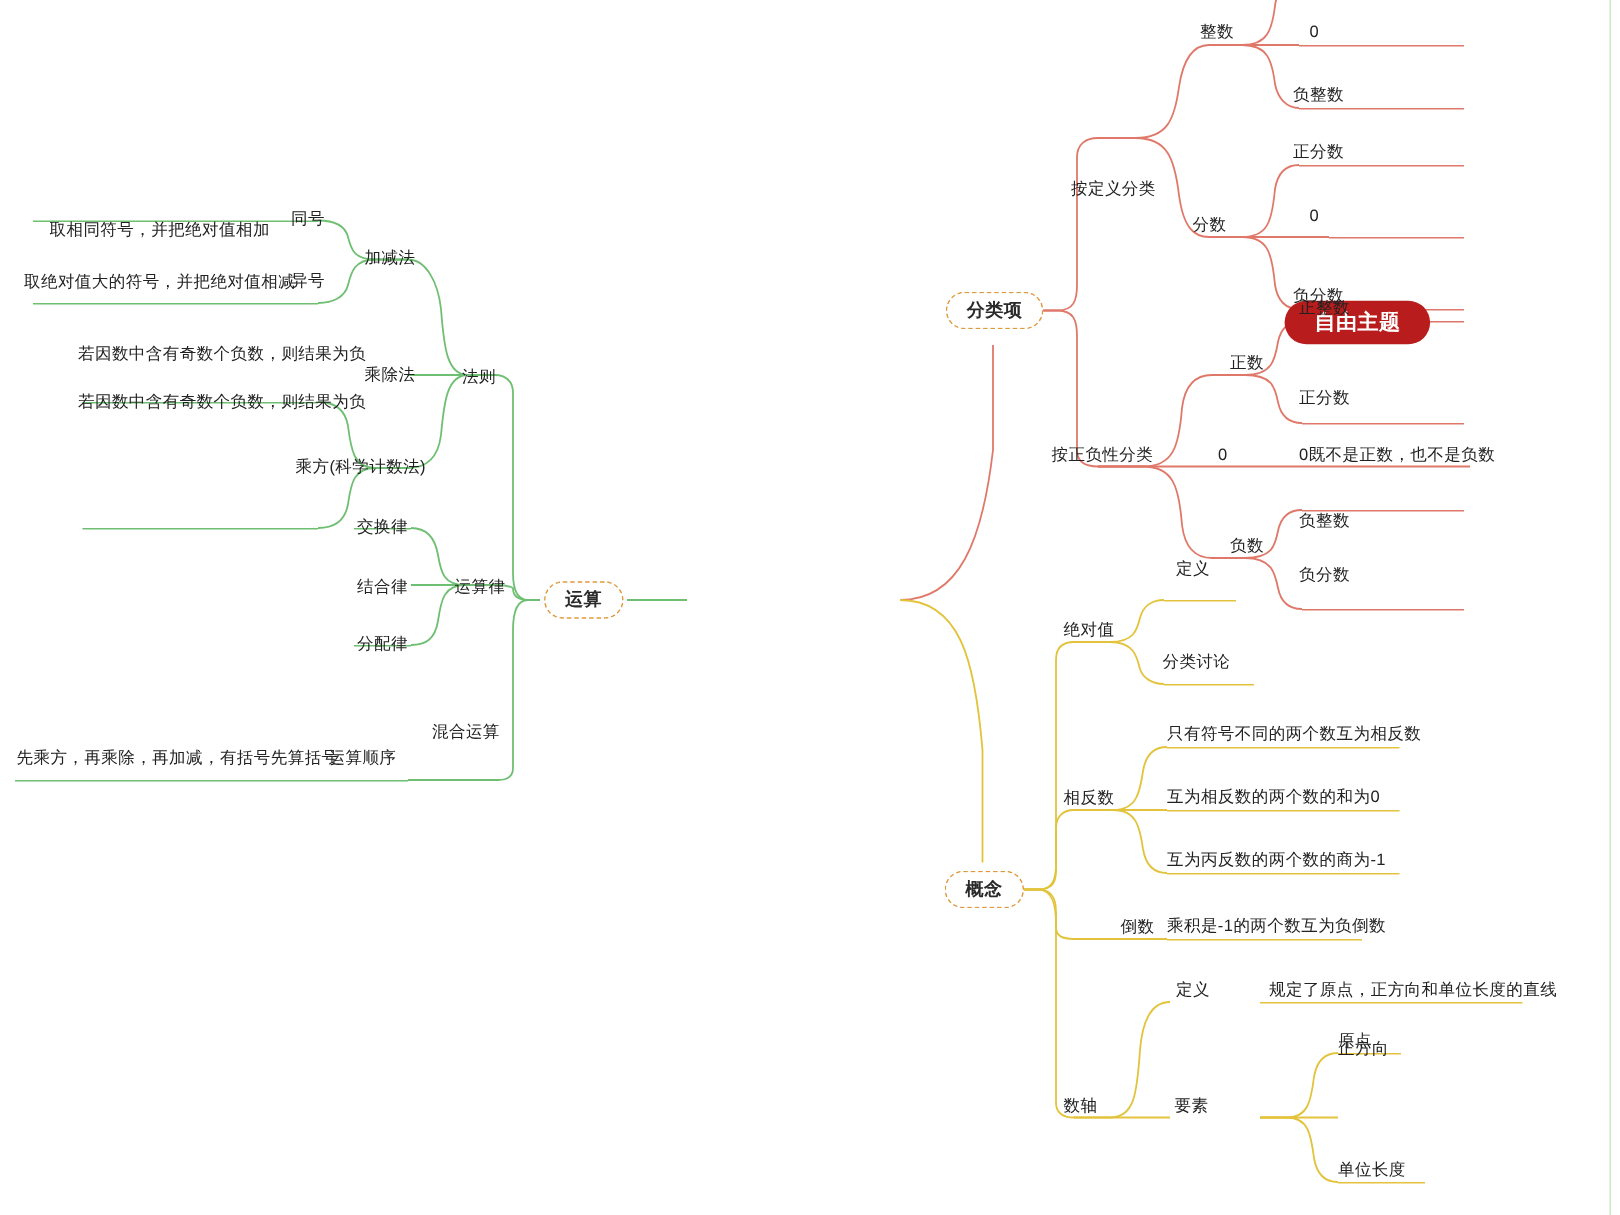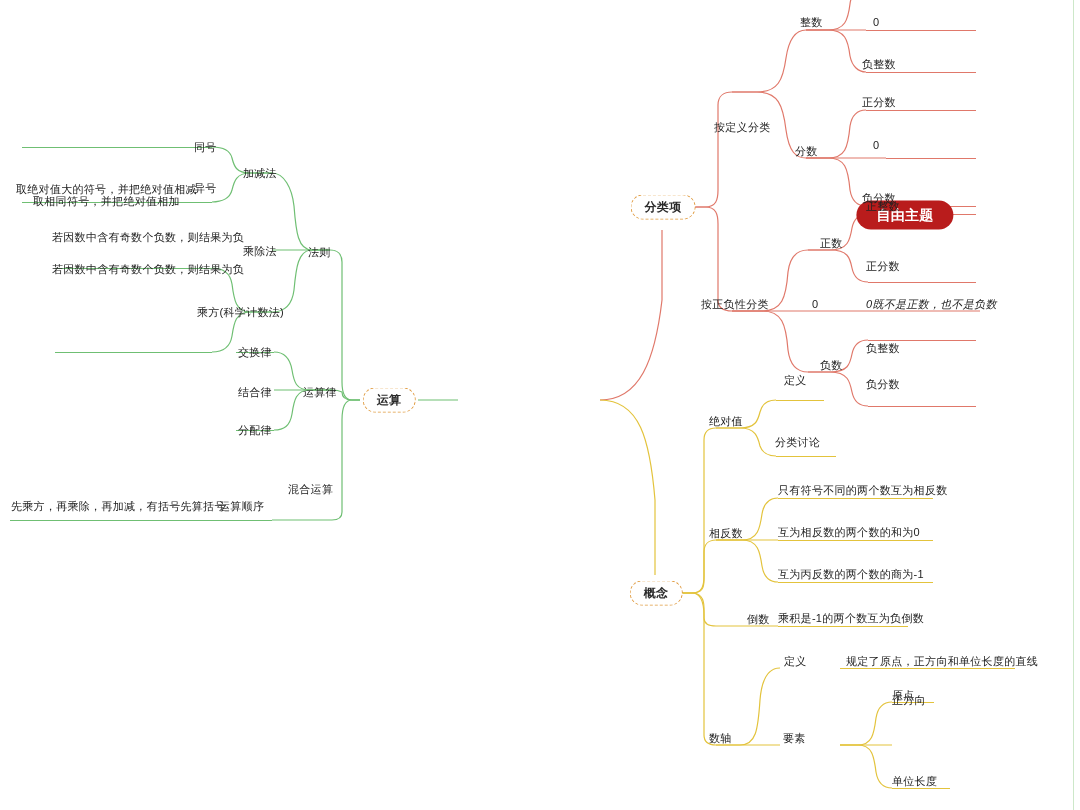--- a/index.html
+++ b/index.html
@@ -148,37 +148,37 @@
   <div class="node leaf" style="left:862px;top:102px;">正分数</div>
   <div class="node leaf" style="left:873px;top:145px;">0</div>
   <div class="node leaf" style="left:862px;top:198px;">负分数</div>
 
   <div class="node leaf" style="left:820px;top:243px;">正数</div>
   <div class="node leaf" style="left:812px;top:304px;">0</div>
   <div class="node leaf" style="left:820px;top:365px;">负数</div>
 
   <div class="node leaf" style="left:866px;top:206px;">正整数</div>
   <div class="node leaf" style="left:866px;top:266px;">正分数</div>
-  <div class="node leaf" style="left:866px;top:304px;font-style:italic;">0既不是正数，也不是负数</div>
+  <div class="node leaf" style="left:866px;top:304px;">0既不是正数，也不是负数</div>
   <div class="node leaf" style="left:866px;top:348px;">负整数</div>
   <div class="node leaf" style="left:866px;top:384px;">负分数</div>
 
   <div class="node branch" style="left:389px;top:400px;">运算</div>
 
   <div class="node leaf" style="left:308px;top:252px;">法则</div>
   <div class="node leaf" style="left:303px;top:392px;">运算律</div>
   <div class="node leaf" style="left:288px;top:489px;">混合运算</div>
 
   <div class="node leaf" style="left:243px;top:173px;">加减法</div>
   <div class="node leaf" style="left:243px;top:251px;">乘除法</div>
   <div class="node leaf" style="left:197px;top:312px;">乘方(科学计数法)</div>
 
   <div class="node leaf" style="left:194px;top:147px;">同号</div>
   <div class="node leaf" style="left:194px;top:188px;">异号</div>
-  <div class="node leaf" style="left:33px;top:154px;margin-top:47px;">取相同符号，并把绝对值相加</div>
+  <div class="node leaf" style="left:33px;top:154px;">取相同符号，并把绝对值相加</div>
   <div class="node leaf" style="left:16px;top:189px;">取绝对值大的符号，并把绝对值相减</div>
 
   <div class="node leaf" style="left:52px;top:237px;">若因数中含有奇数个负数，则结果为负</div>
   <div class="node leaf" style="left:52px;top:269px;">若因数中含有奇数个负数，则结果为负</div>
 
   <div class="node leaf" style="left:238px;top:352px;">交换律</div>
   <div class="node leaf" style="left:238px;top:392px;">结合律</div>
   <div class="node leaf" style="left:238px;top:430px;">分配律</div>
 
   <div class="node leaf" style="left:219px;top:506px;">运算顺序</div>

